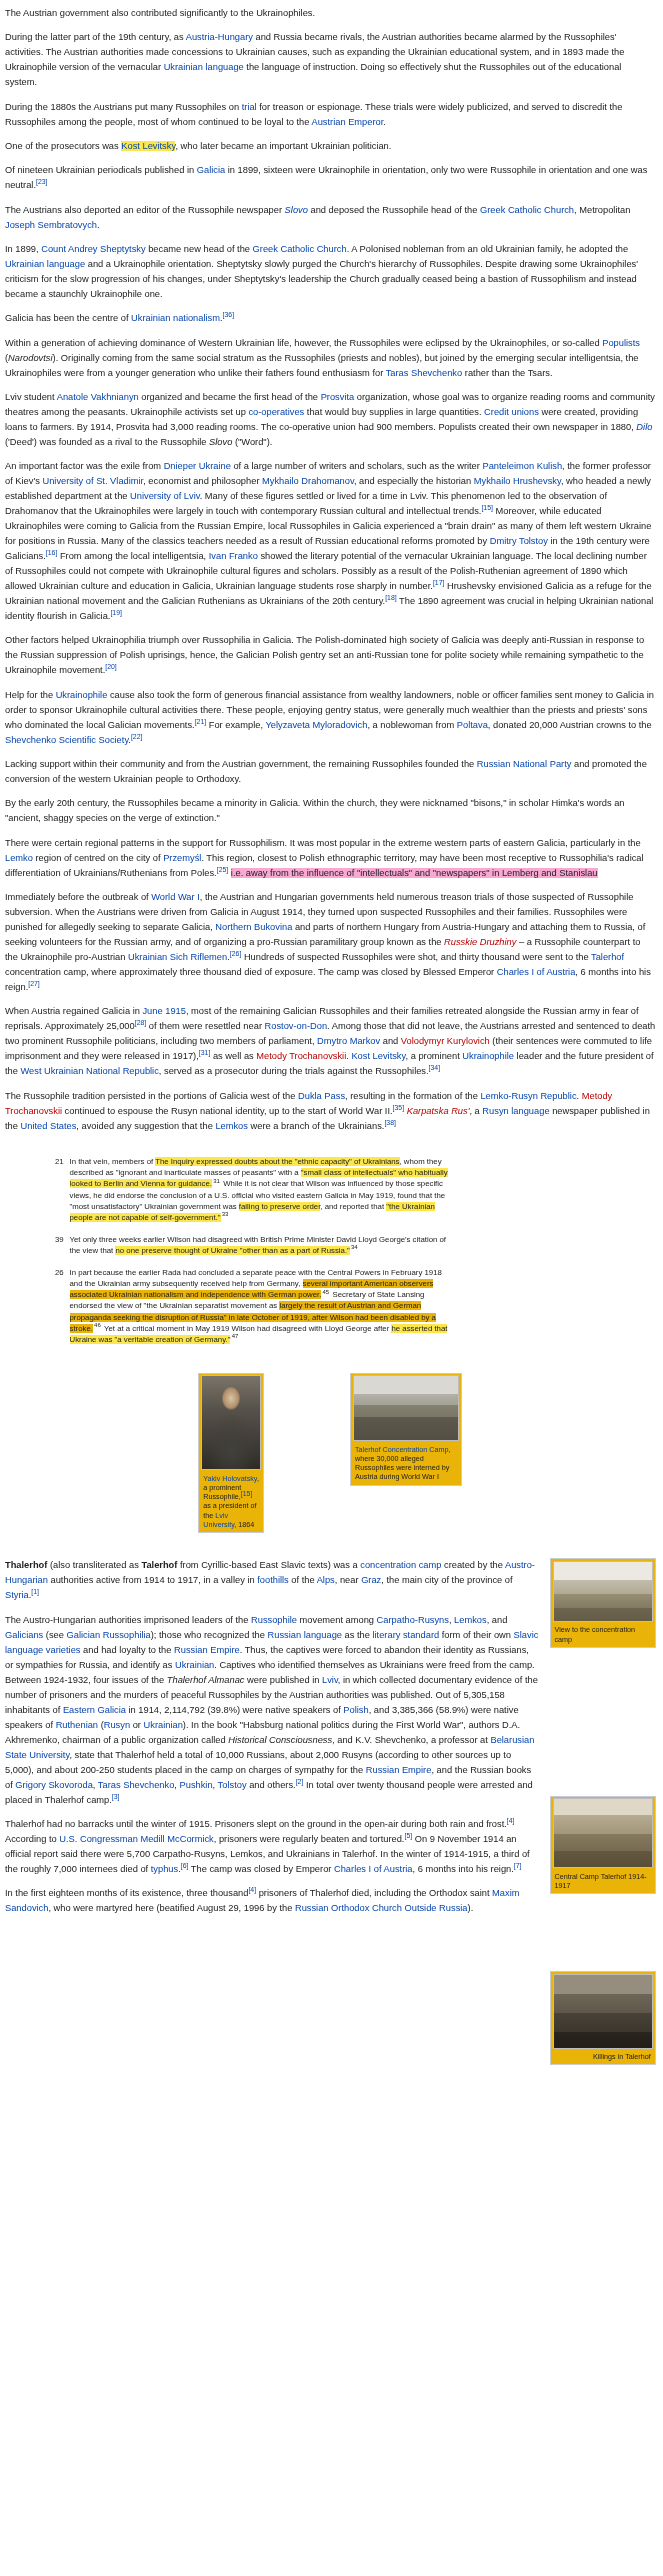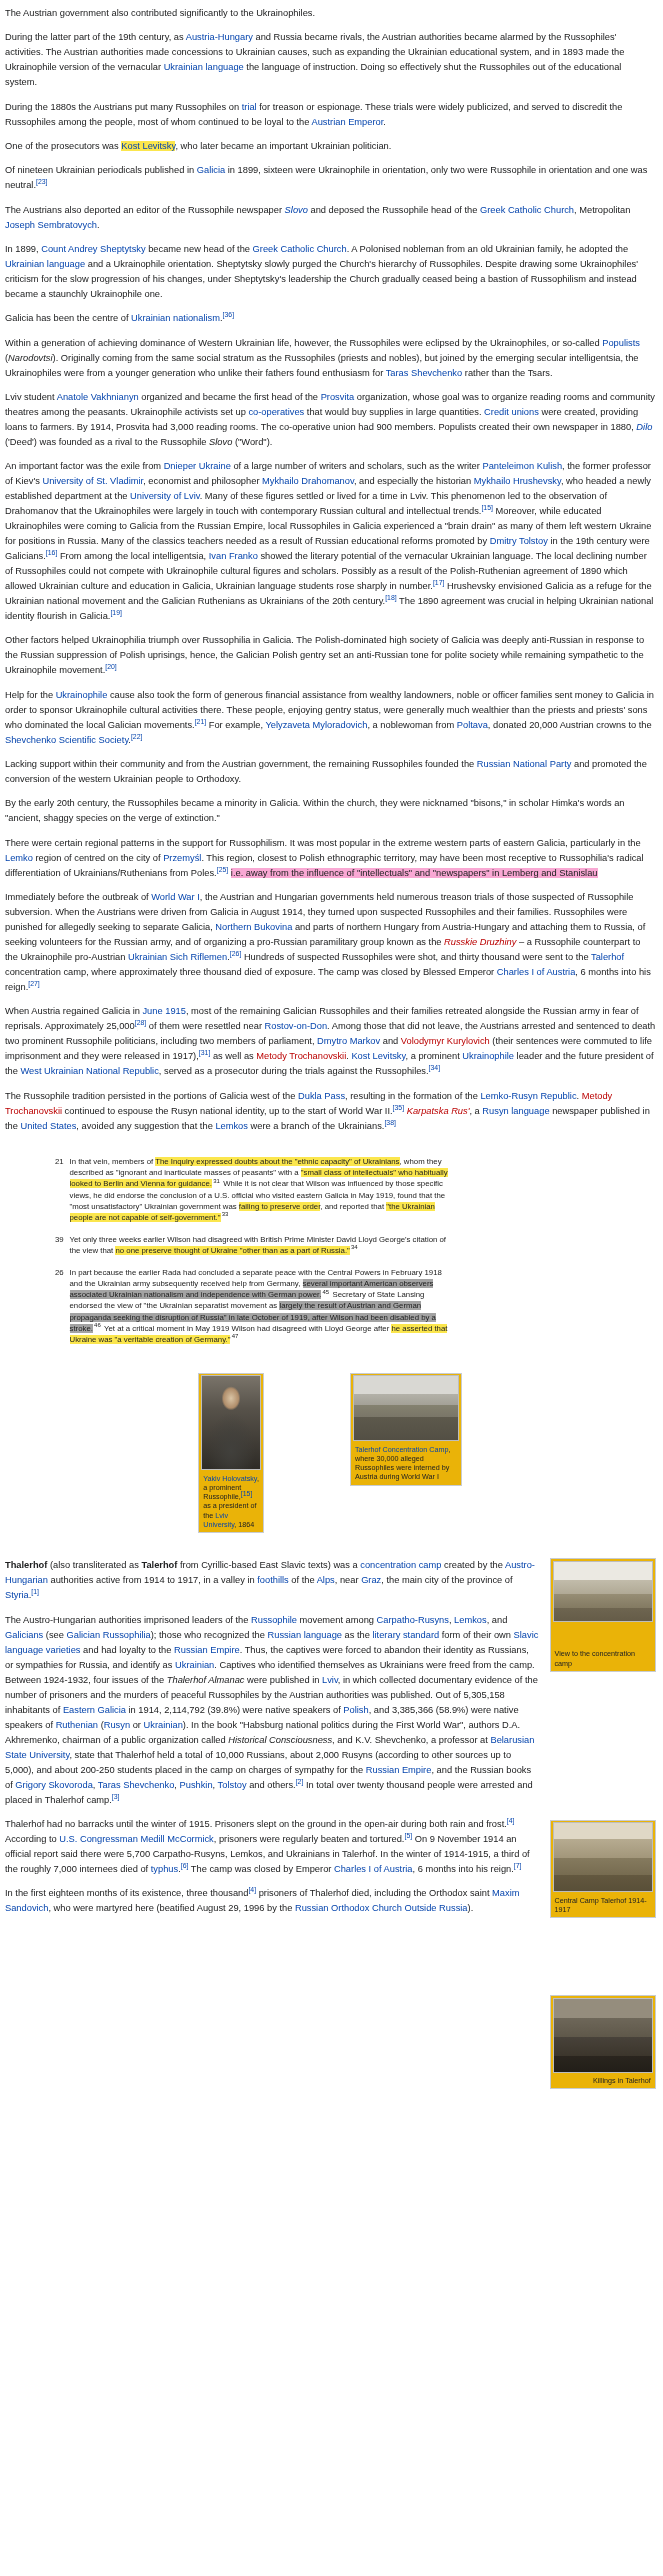--- a/index.html
+++ b/index.html
@@ -9,21 +9,21 @@
 
   p.article-p { font-size:9.3px; line-height:15px; margin:0 0 9.3px 0; }
 
   .lnk  { color:#0645ad; cursor:pointer; text-decoration:none; }
   .rlnk { color:#ba0000; cursor:pointer; text-decoration:none; }
   .it   { font-style:italic; }
   .bold { font-weight:700; }
   sup.ref  { font-size:6.9px; line-height:0; vertical-align:super; }
   sup.fnref{ font-size:6px; line-height:0; vertical-align:super; color:#202122; padding:0 1.2px; }
   .hl-y { background:#fbe64d; }
-  .hl-g { background:#a3a3a3; }
+  .hl-g { background:#eab308; }
   .hl-c { background:#f9a8d4; }
 
   .fnotes { margin:22.4px 0 27.4px 50px; width:401px; }
   .fnote  { display:flex; gap:2px; margin:0 0 10.6px 0; font-size:7.8px; line-height:11.2px; color:#1b1b1b; }
   .fnum   { flex:0 0 12.5px; }
   .fbody  { flex:1; }
 
   .figure-row { display:flex; justify-content:center; align-items:flex-start; gap:86px; margin:7.5px 0 25px 0; }
   .thumb { background:#eab308; border:0.6px solid #c8ccd1; padding:1.9px; font-size:7.2px; }
   .thumb .photo { border:0.6px solid #bdbdbd; }
@@ -98,21 +98,21 @@
     <figure class="thumb" style="margin:0;">
       <div class="photo photo-talerhof"></div>
       <figcaption class="caption" style="width:106px;"><span class="lnk">Talerhof Concentration Camp</span>, where 30,000 alleged Russophiles were interned by Austria during World War I</figcaption>
     </figure>
   </div>
 
   <section class="tsection">
 
     <figure class="thumb tright" style="margin-top:0;">
       <div class="photo photo-campview"></div>
-      <figcaption class="caption" style="width:100px;margin-top:24px;">View to the concentration camp</figcaption>
+      <figcaption class="caption" style="width:100px;">View to the concentration camp</figcaption>
     </figure>
 
     <div>
         <p class="article-p"><span class="bold">Thalerhof</span> (also transliterated as <span class="bold">Talerhof</span> from Cyrillic-based East Slavic texts) was a <span class="lnk">concentration camp</span> created by the <span class="lnk">Austro-Hungarian</span> authorities active from 1914 to 1917, in a valley in <span class="lnk">foothills</span> of the <span class="lnk">Alps</span>, near <span class="lnk">Graz</span>, the main city of the province of <span class="lnk">Styria</span>.<sup class="ref lnk">[1]</sup></p>
       </div>
 
     <figure class="thumb tright mt-central">
       <div class="photo photo-central"></div>
       <figcaption class="caption" style="width:100px;">Central Camp Talerhof 1914-1917</figcaption>
     </figure>

